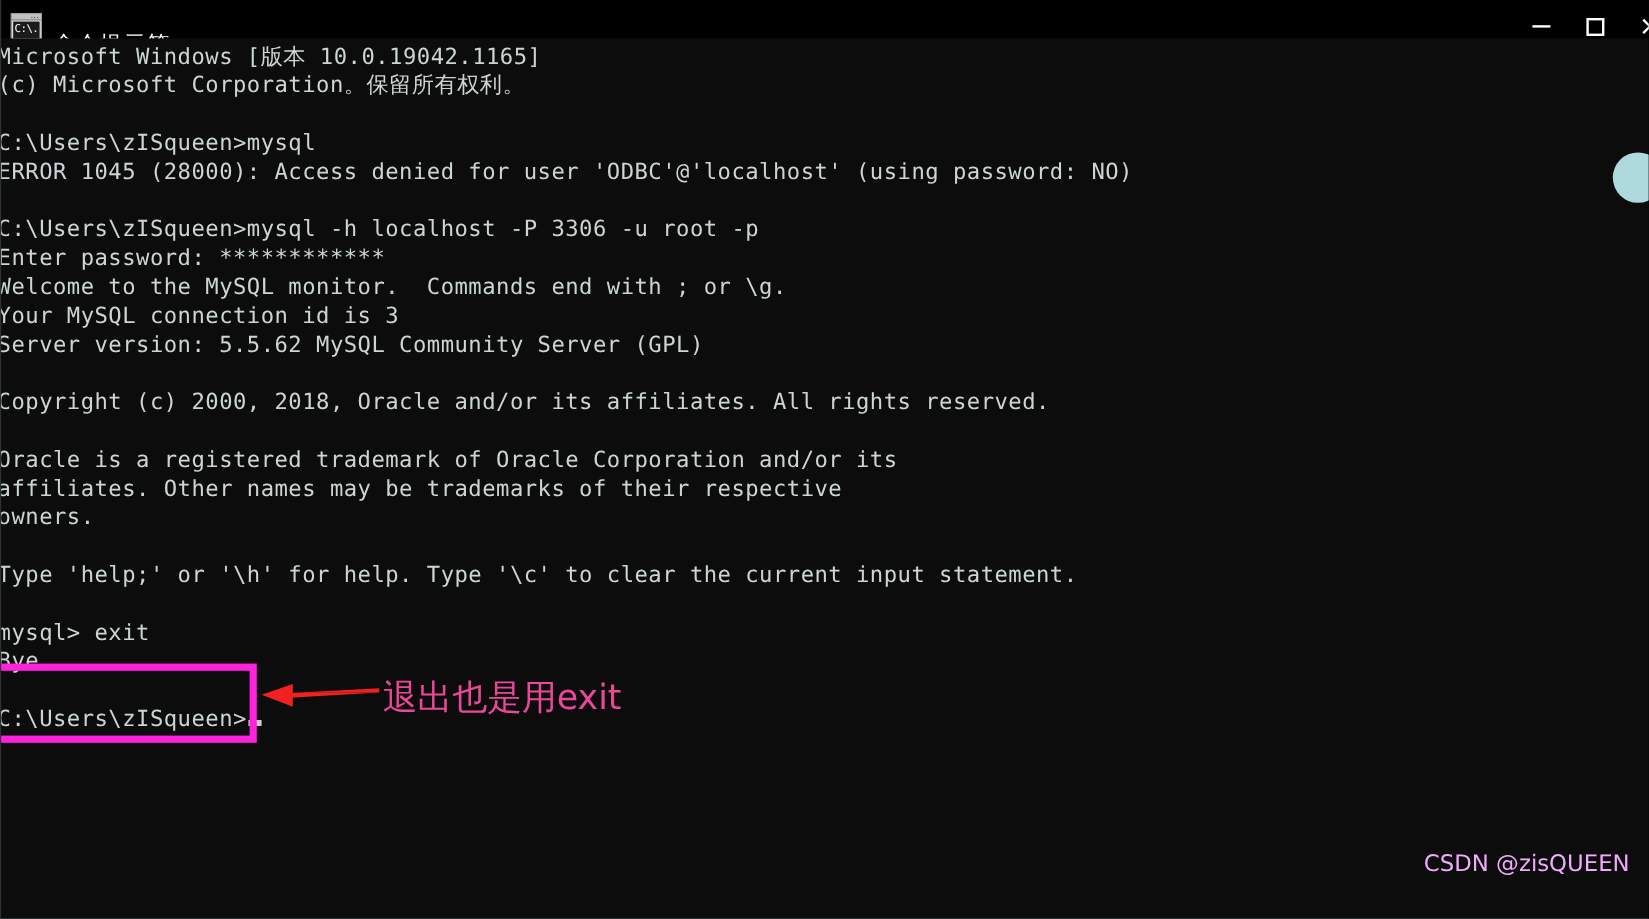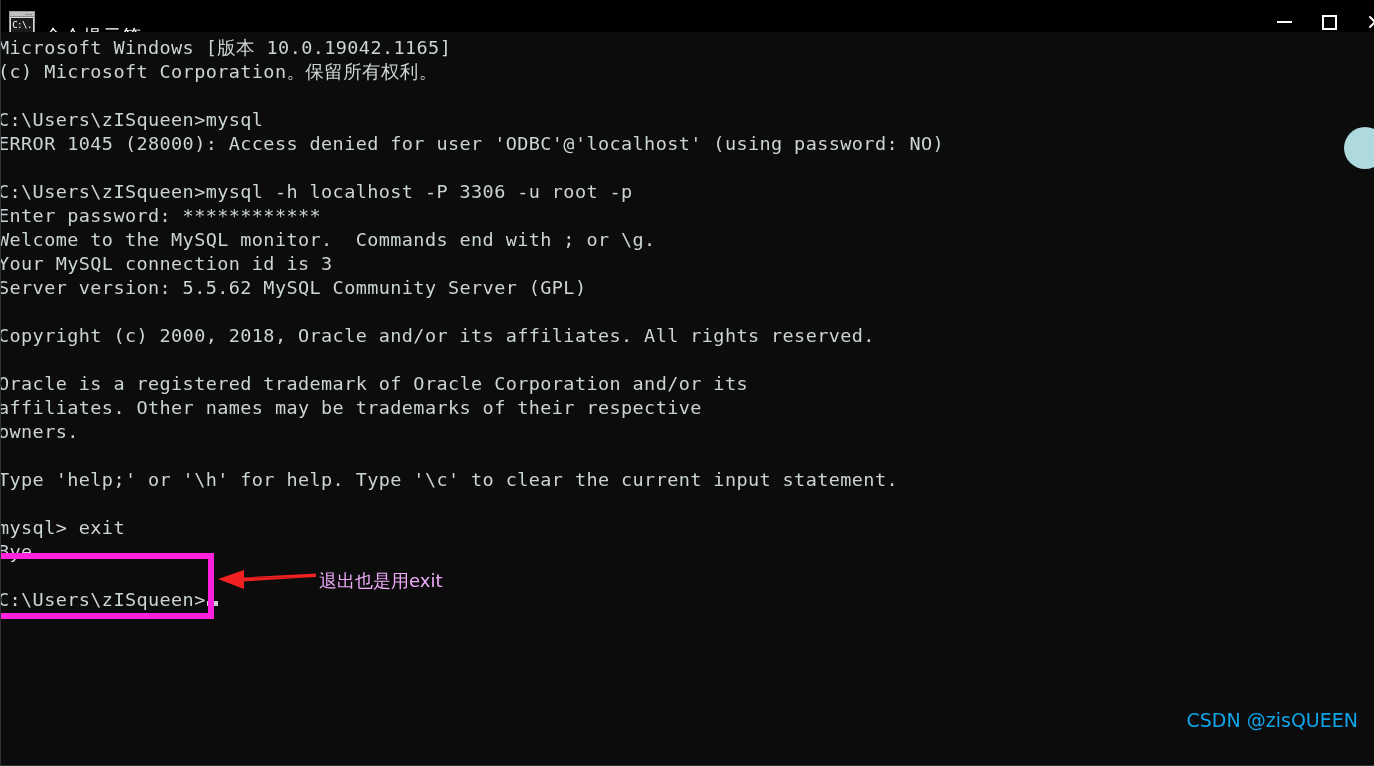--- a/index.html
+++ b/index.html
@@ -181,44 +181,44 @@
   }
   #arrow-svg {
     position: absolute;
     left: 0;
     top: 0;
   }
   #annotation-text {
     position: absolute;
     left: 101px;
     top: -1px;
-    color: #f0abfc;
+    color: #ec4899;
     font-family: "DejaVu Sans", sans-serif;
-    font-size: 18px;
+    font-size: 29px;
     line-height: 32px;
     white-space: nowrap;
   }
 
   
   #cyan-circle {
     position: absolute;
     right: -12px;
     top: 95px;
     width: 42px;
     height: 42px;
     border-radius: 50%;
     background: #aed9dd;
   }
 
   
   #watermark {
     position: absolute;
     right: 16px;
     bottom: 23px;
-    color: #0ea5e9;
+    color: #f0abfc;
     font-family: "DejaVu Sans", sans-serif;
     font-size: 19px;
     white-space: nowrap;
   }
 
   
   #frame-edge {
     position: absolute;
     left: 0; top: 0;
     width: 1374px;

